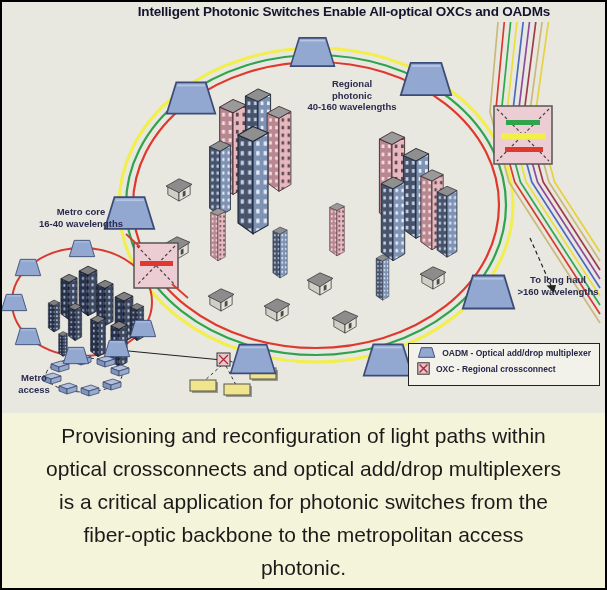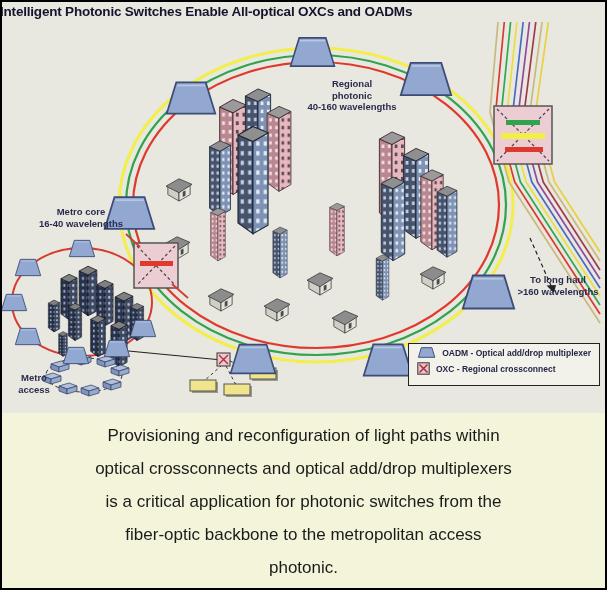--- a/index.html
+++ b/index.html
@@ -4,30 +4,30 @@
 <style>
   html,body{margin:0;padding:0;background:#fff;}
   #stage{position:relative;width:607px;height:590px;overflow:hidden;
          font-family:"Liberation Sans", sans-serif;background:#e8e7e0;}
   #frame{position:absolute;inset:0;border:2px solid #000;pointer-events:none;z-index:50;}
   #diagram{position:absolute;left:0;top:0;width:607px;height:415px;background:#e8e7e0;}
   #art{position:absolute;left:0;top:0;}
   .lbl{position:absolute;color:#2b2b4e;font-weight:bold;font-size:9.5px;
        line-height:11.5px;text-align:center;z-index:20;}
   .lbl span{display:block;}
-  #title{position:absolute;left:0;top:4px;width:550px;text-align:left;
+  #title{position:absolute;left:0;top:4px;width:550px;text-align:right;
          font-size:13.5px;font-weight:bold;color:#14142c;letter-spacing:-0.2px;z-index:20;}
   #legend{position:absolute;left:408px;top:343px;width:192px;height:43px;
           background:#f2f2ea;border:1.5px solid #222;z-index:20;
           display:flex;flex-direction:column;justify-content:flex-start;gap:3px;padding:2px 0;box-sizing:border-box;}
   .legend-row{display:flex;align-items:center;gap:6px;padding:0 8px;}
   .legend-row .txt{font-size:8.5px;font-weight:bold;color:#26264a;white-space:nowrap;}
   #caption{position:absolute;left:0;top:413px;width:607px;height:177px;
            background:#f4f4da;text-align:center;padding-top:6px;box-sizing:border-box;}
-  .cap-line{font-size:17px;line-height:33px;color:#1b1b1b;white-space:nowrap;}
+  .cap-line{font-size:21px;line-height:33px;color:#1b1b1b;white-space:nowrap;}
 </style>
 </head>
 <body>
 
 <div id="stage">
   <div id="diagram">
 
     <svg id="art" width="607" height="415" viewBox="0 0 607 415">
       <defs>
         <pattern id="pwL" width="7" height="9" patternUnits="userSpaceOnUse">

